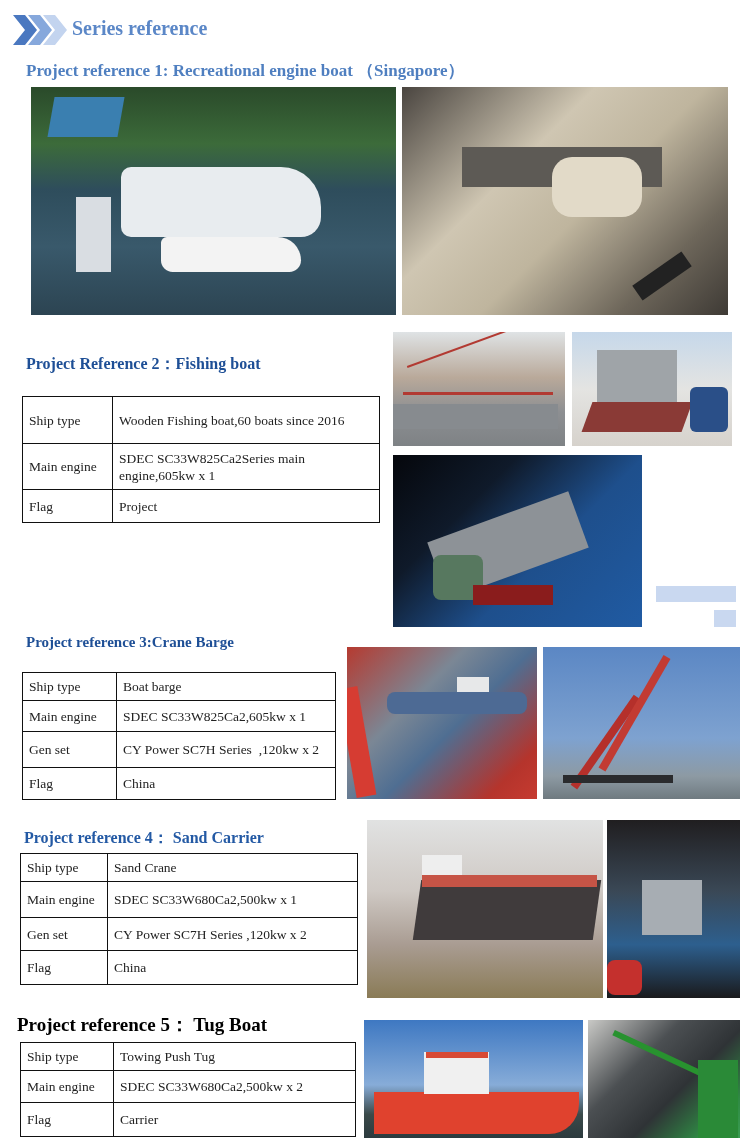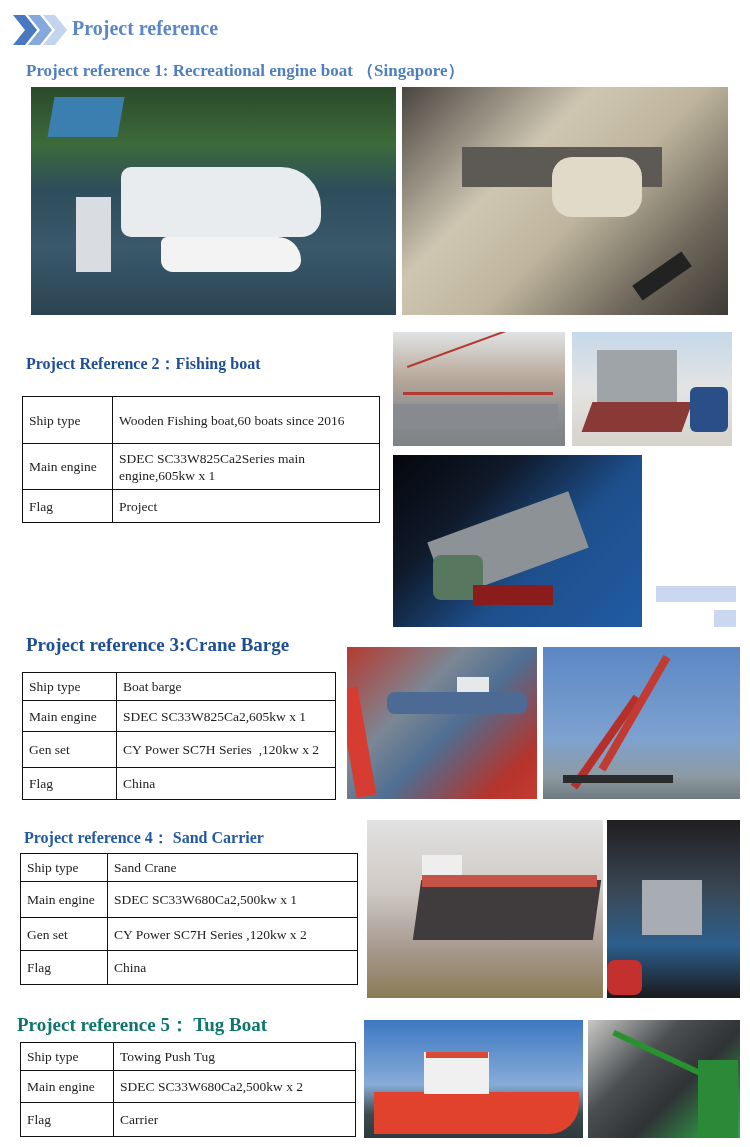--- a/index.html
+++ b/index.html
@@ -7,39 +7,39 @@
     width: 750px; height: 1147px; background: #ffffff; position: relative;
     font-family: "Liberation Serif", "DejaVu Serif", serif; overflow: hidden;
   }
   .abs { position: absolute; }
   .main-title {
     left: 72px; top: 17px; font-size: 20px; font-weight: bold; color: #5b87c7;
   }
   .chev { left: 13px; top: 15px; width: 55px; height: 30px; }
   .h1 { font-weight: bold; color: #4f7fc0; font-size: 17px; }
   .h2 { font-weight: bold; color: #1e4f96; font-size: 17px; }
-  .h5 { font-weight: bold; color: #0f766e; font-size: 19px; }
+  .h5 { font-weight: bold; color: #000000; font-size: 19px; }
   .photo { position: absolute; overflow: hidden; }
   table.spec {
     position: absolute; border-collapse: collapse; font-size: 13.5px; color: #222; padding-left: 16px;
   }
   table.spec td {
     border: 1.6px solid #111; padding: 2px 6px; vertical-align: middle; line-height: 17px;
   }
   .deco { position: absolute; background: #c9d8f0; }
 </style>
 </head>
 <body>
 
 <svg class="abs chev" viewBox="0 0 55 30">
   <polygon points="0,0 12,0 24,15 12,30 0,30 12,15" fill="#4a78c0"></polygon>
   <polygon points="15,0 27,0 39,15 27,30 15,30 27,15" fill="#86a8dc"></polygon>
   <polygon points="30,0 42,0 54,15 42,30 30,30 42,15" fill="#c3d4ef"></polygon>
 </svg>
-<div class="abs main-title">Project reference</div>
+<div class="abs main-title">Series reference</div>
 
 <div class="abs h1" style="left:26px;top:59px;">Project reference 1: Recreational engine boat （Singapore）</div>
 <div class="photo" style="left:31px;top:87px;width:365px;height:228px;background:linear-gradient(180deg,#2a4a2a 0%,#3c6b3a 25%,#2e4d5c 45%,#39596b 70%,#2c4452 100%);">
   <div style="position:absolute;left:20px;top:10px;width:70px;height:40px;background:#3a7fb0;transform:skewX(-10deg);"></div>
   <div style="position:absolute;left:90px;top:80px;width:200px;height:70px;background:#e8ecef;border-radius:10px 40px 20px 10px;"></div>
   <div style="position:absolute;left:130px;top:150px;width:140px;height:35px;background:#f3f3f3;border-radius:10px 40px 20px 20px;"></div>
   <div style="position:absolute;left:45px;top:110px;width:35px;height:75px;background:#d9dde2;"></div>
 </div>
 <div class="photo" style="left:402px;top:87px;width:326px;height:228px;background:linear-gradient(135deg,#4a4540 0%,#cfc6b2 35%,#bfb59e 55%,#6d665a 80%,#3e3a35 100%);">
   <div style="position:absolute;left:60px;top:60px;width:200px;height:40px;background:#5d5a55;"></div>
@@ -75,21 +75,21 @@
   <div style="position:absolute;left:118px;top:55px;width:38px;height:45px;background:#2a4f88;border-radius:6px;"></div>
 </div>
 <div class="photo" style="left:393px;top:455px;width:249px;height:172px;background:linear-gradient(135deg,#05070c 0%,#0f1a2a 30%,#1e4f8c 60%,#205ba3 100%);">
   <div style="position:absolute;left:40px;top:60px;width:150px;height:60px;background:#8d9297;transform:rotate(-20deg);"></div>
   <div style="position:absolute;left:40px;top:100px;width:50px;height:45px;background:#57785f;border-radius:8px;"></div>
   <div style="position:absolute;left:80px;top:130px;width:80px;height:20px;background:#8a1c1c;"></div>
 </div>
 <div class="deco" style="left:656px;top:586px;width:80px;height:16px;"></div>
 <div class="deco" style="left:714px;top:610px;width:22px;height:17px;"></div>
 
-<div class="abs h2" style="left:26px;top:634px;font-size:19px;">Project reference 3:Crane Barge</div>
+<div class="abs h2" style="left:26px;top:634px;font-size:15px;">Project reference 3:Crane Barge</div>
 <table class="spec" style="left:22px;top:672px;width:314px;">
   <tbody>
       <tr style="height:28px;">
     <td style="width:94px;">Ship type</td>
     <td>Boat barge</td>
   </tr>
   <tr style="height:31px;">
     <td>Main engine</td>
     <td>SDEC SC33W825Ca2,605kw x 1</td>
   </tr>

